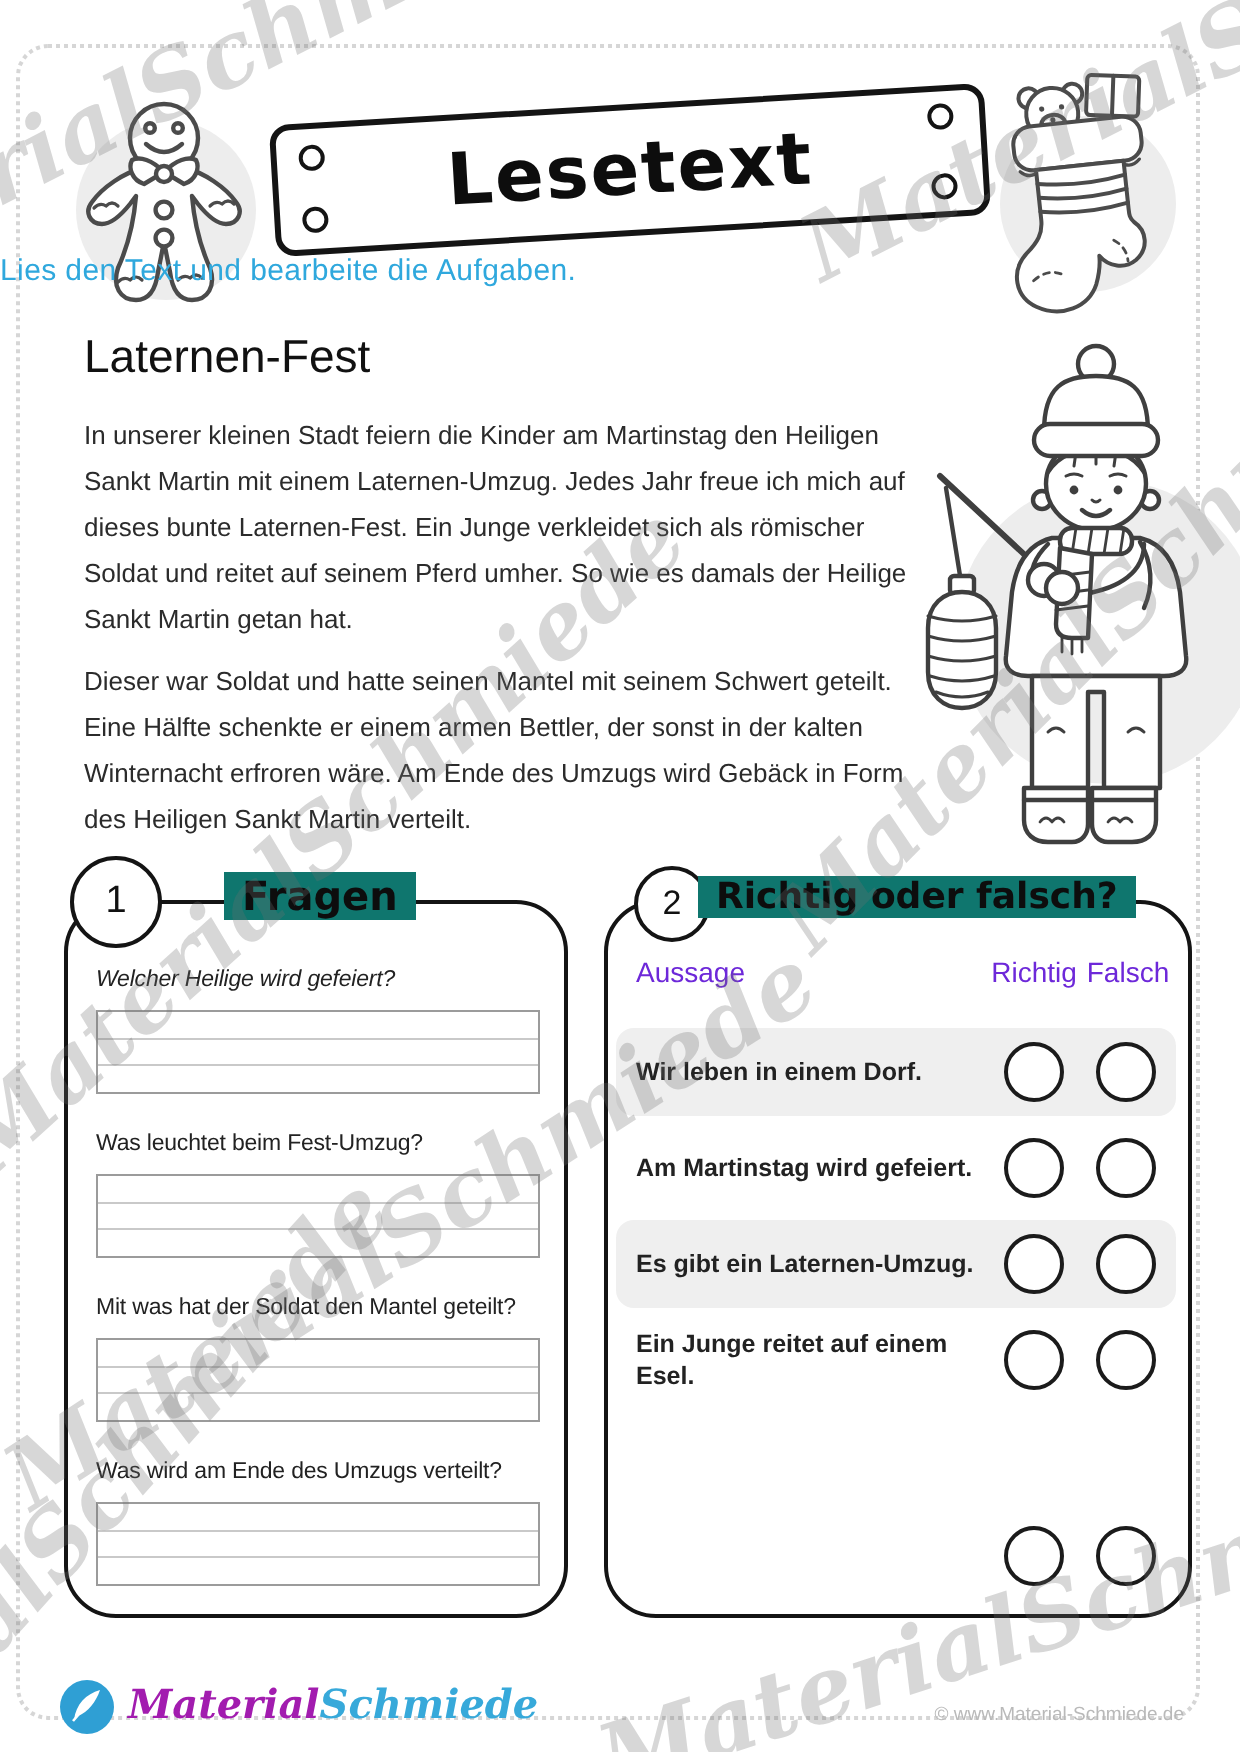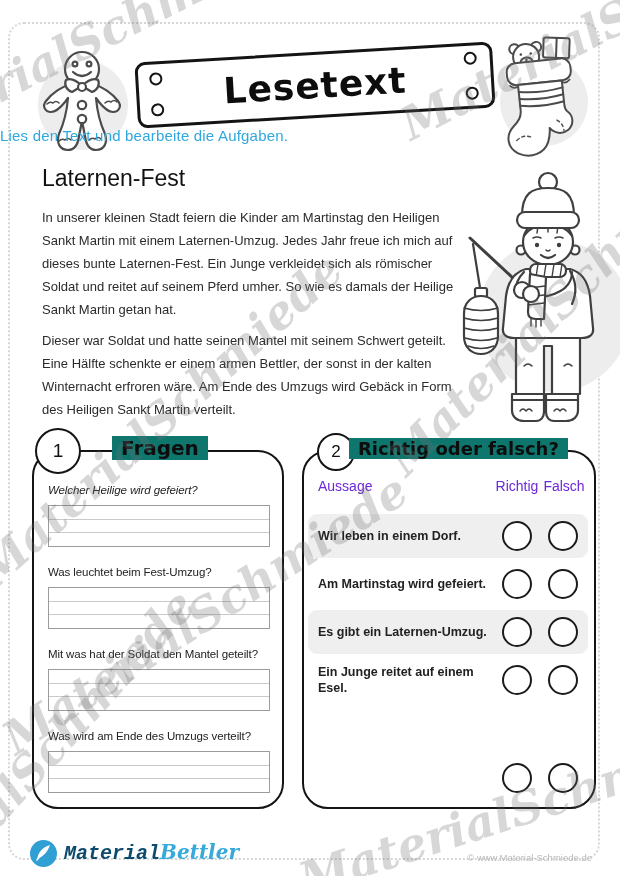--- a/index.html
+++ b/index.html
@@ -89,21 +89,21 @@
     box-sizing:border-box;
   }
   .tf-circle.rt { left:194px; } .tf-circle.fs { left:240px; }
   
   .logo-circle {
     position:absolute; left:30px; top:840px; width:27px; height:27px;
     border-radius:50%; background:#2f9fd4; z-index:10;
   }
   .brand { position:absolute; left:64px; top:840px; z-index:10;
     font-family:"DejaVu Serif", serif; font-style:italic; font-weight:bold; font-size:20px; }
-  .brand .b1 { color:#0c4a6e;font-family:Liberation Mono, monospace; } .brand .b2 { color:#37a9da; }
+  .brand .b1 { color:#a21caf; } .brand .b2 { color:#37a9da; }
   .copyright { position:absolute; right:28px; top:852px; font-size:9.5px; color:#b9b9b9; z-index:10; }
   svg { display:block; }
 </style>
 </head>
 <body>
 
 <div class="page">
 
   <div class="cutline"></div>
 
@@ -275,21 +275,21 @@
     <div class="tf-circle fs"></div>
   </div>
 
   <div class="logo-circle">
     <svg width="27" height="27" viewBox="0 0 27 27">
       <path d="M7,20 C8,12 13,7 20,5 C18,11 14,16 9,18 Z" fill="#ffffff"></path>
       <line x1="6.5" y1="20.5" x2="13" y2="13" stroke="#ffffff" stroke-width="1.3"></line>
     </svg>
   </div>
   <div class="brand">
-    <span class="b1">Material</span><span class="b2">Bettler</span>
+    <span class="b1">Material</span><span class="b2">Schmiede</span>
   </div>
   <div class="copyright">© www.Material-Schmiede.de</div>
 
   <div class="wm" style="left:85px; top:42px; transform:translate(-50%,-50%) rotate(-27deg);">MaterialSchmiede</div>
   <div class="wm" style="left:614px; top:20px; transform:translate(-50%,-50%) rotate(-27deg);">MaterialSchmiede</div>
   <div class="wm" style="left:160px; top:420px; transform:translate(-50%,-50%) rotate(-42deg);">MaterialSchmiede</div>
   <div class="wm" style="left:205px; top:614px; transform:translate(-50%,-50%) rotate(-33deg);">MaterialSchmiede</div>
   <div class="wm" style="left:562px; top:300px; transform:translate(-50%,-50%) rotate(-45deg);">MaterialSchmiede</div>
   <div class="wm" style="left:525px; top:808px; transform:translate(-50%,-50%) rotate(-18deg);">MaterialSchmiede</div>
   <div class="wm" style="left:28px; top:772px; transform:translate(-50%,-50%) rotate(-48deg);">MaterialSchmiede</div>

